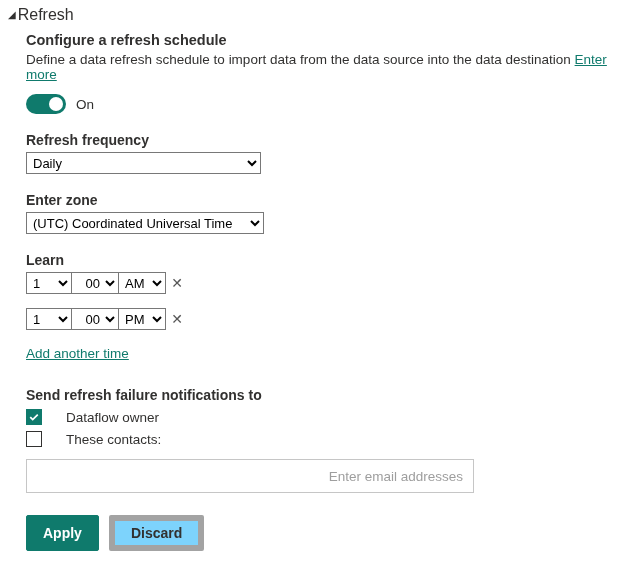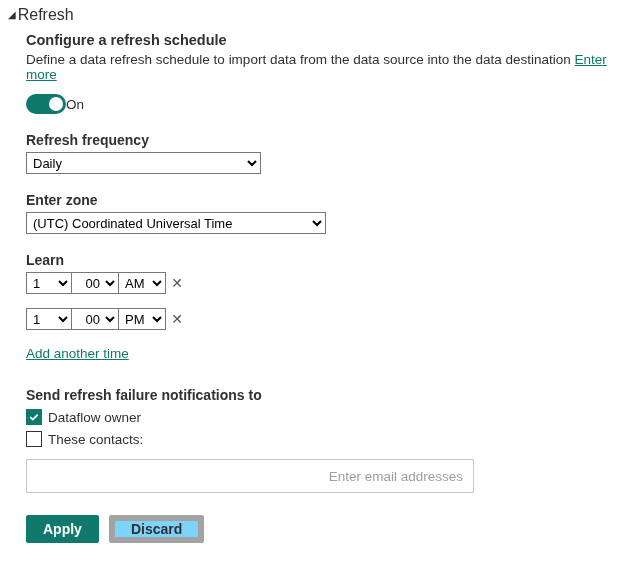--- a/index.html
+++ b/index.html
@@ -18,62 +18,62 @@
     gap: 2px;
     font-size: 16px;
     color: #323130;
     margin-bottom: 8px;
   }
   .disclosure { font-size: 10px; color: #323130; display:inline-block; transform: translateY(-1px);}
   .content { padding-left: 18px; }
   .subtitle { font-weight: 600; font-size: 14.5px; margin-bottom: 4px;}
   .desc { font-size: 13.5px; color: #323130; margin-bottom: 12px; }
   .link { color: #0f7a6c; text-decoration: underline; cursor: pointer; }
-  .toggle-row { display:flex; align-items:center; gap:0; margin-bottom: 18px;}
+  .toggle-row { display:flex; align-items:center; gap:10px; margin-bottom: 18px;}
   .toggle {
     position: relative; width: 40px; height: 20px; border-radius: 10px;
     background: #0f7a6c; cursor:pointer;
   }
   .toggle-knob {
     position:absolute; right:3px; top:3px; width:14px; height:14px; border-radius:50%;
     background:#fff;
   }
   .field-label { font-weight:600; font-size: 14px; margin-bottom:4px; }
   .field-block { margin-bottom: 18px; }
   select.sel {
     font-family: inherit;
     font-size: 13px;
     height: 22px;
     border: 1px solid #787878;
     background: #fff;
     padding: 0 2px;
   }
   .sel-freq { width: 235px; }
-  .sel-tz { width: 300px; }
+  .sel-tz { width: 238px; }
   .time-row { display:flex; align-items:center; gap:0; margin-bottom: 14px;}
   .time-row select { height:22px; }
   .sel-hour { width:46px; }
   .sel-min { width:48px; margin-left:-1px;text-align:right;}
   .sel-ampm { width:48px; margin-left:-1px;}
   .remove-x { width:18px; height:22px; display:flex; align-items:center; justify-content:center; font-size:14px; color:#555; cursor:pointer; margin-left:2px;}
   .add-link { color:#0f7a6c; text-decoration: underline; cursor:pointer; display:inline-block; margin-top:2px;}
-  .chk-row { display:flex; align-items:center; gap:6px; margin: 6px 0; }
+  .chk-row { display:flex; align-items:center; gap:24px; margin: 6px 0; }
   .chk {
     width:16px; height:16px; border:1.5px solid #323130; display:flex; align-items:center; justify-content:center; cursor:pointer;
   }
   .chk.checked { background:#0f7a6c; border-color:#0f7a6c; color:#fff; }
   .chk.checked svg { width:12px; height:12px; }
   input.email {
     width: 448px; height: 34px; border:1px solid #c6c6c6; padding: 0 10px;
     font-size:13.5px; color:#323130; font-family:inherit; margin-top:6px;text-align:right;
   }
   input.email::placeholder { color:#9e9e9e; }
   .btn-row { display:flex; gap:10px; margin-top:22px;}
   .btn {
-    height:28px; padding: 0 16px; font-family:inherit; font-size:14px; font-weight:600;
+    height:36px; padding: 0 16px; font-family:inherit; font-size:14px; font-weight:600;
     border-radius:2px; cursor:pointer; display:flex; align-items:center;
   }
   .btn-primary { background:#0f7a6c; color:#fff; border:1px solid #0f7a6c;}
   .btn-secondary { background:#7dd3fc; color:#323130; border:6px solid #a3a3a3;}
 </style>
 </head>
 <body>
 
 <div class="section-header">
   <span class="disclosure">◢</span>

